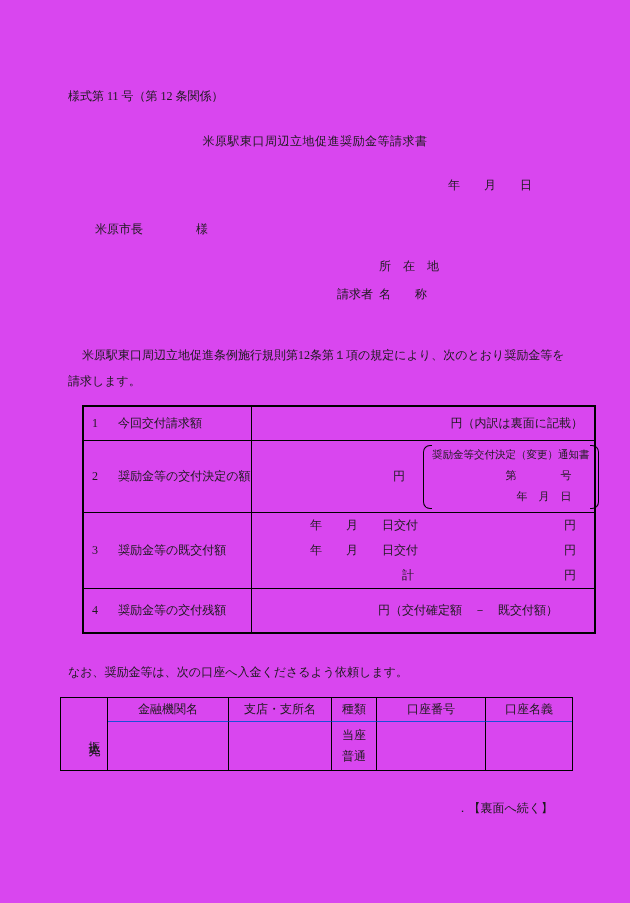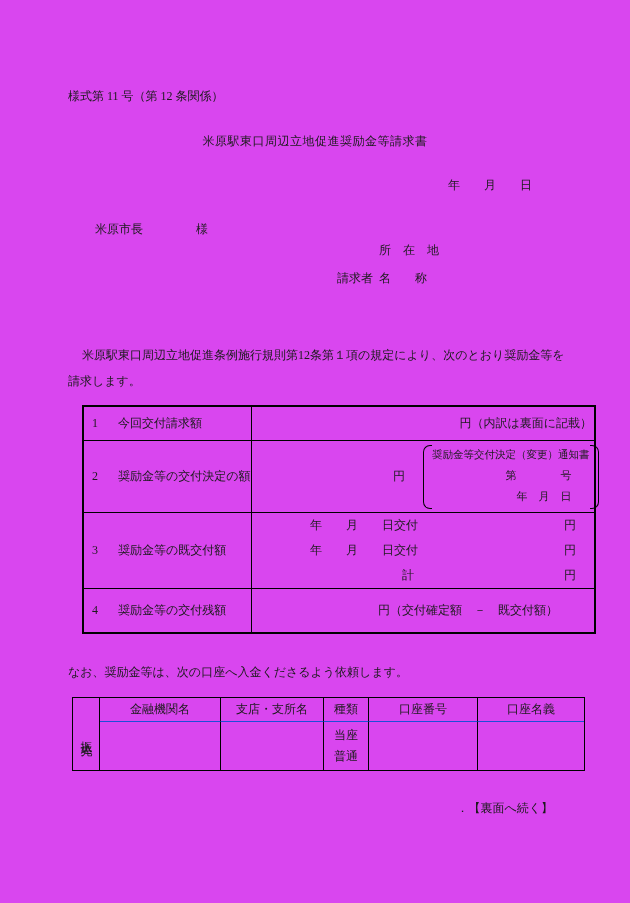--- a/index.html
+++ b/index.html
@@ -14,21 +14,21 @@
     overflow:hidden;
   }
   .abs{position:absolute;}
   
   .form-number{left:68px;top:88px;}
   .doc-title{left:0;top:133px;width:630px;text-align:center;letter-spacing:0.5px;}
   .date-line{left:448px;top:177px;}
   .addressee{left:95px;top:221px;}
   .addressee .honorific{margin-left:53px;}
   
-  .applicant{left:337px;top:236px;}
+  .applicant{left:337px;top:252px;}
   .app-row{display:flex;align-items:center;height:28px;}
   .app-who{width:42px;}
   .field-label{display:inline-block;width:62px;}
   .seal{
     display:inline-flex;align-items:center;justify-content:center;
     width:15px;height:15px;margin-left:90px;
     border:1px solid #444;border-radius:50%;
     font-size:9px;line-height:1;color:#333;
   }
   .intro{left:68px;top:342px;width:502px;text-indent:14px;line-height:26px;}
@@ -44,21 +44,21 @@
   .mt-label{
     width:168px;flex:0 0 168px;border-right:1px solid #000;
     display:flex;align-items:center;padding-left:8px;box-sizing:border-box;
   }
   .mt-num{display:inline-block;width:26px;}
   .mt-value{flex:1;display:flex;align-items:center;box-sizing:border-box;}
   .r1{height:33px;}
   .r2{height:72px;}
   .r3{height:76px;}
   .r4{height:44px;}
-  .v-right{justify-content:flex-end;padding-right:2px;}
+  .v-right{justify-content:flex-end;padding-right:11px;}
   .v-row4{justify-content:flex-end;padding-right:36px;}
   
   .unit{margin-left:auto;}
   .notice-box{
     width:168px;height:64px;margin-left:18px;margin-right:3px;
     display:flex;box-sizing:border-box;
   }
   .bk{width:9px;flex:0 0 9px;box-sizing:border-box;}
   .bk-l{border:1px solid #000;border-right:none;border-radius:7px 0 0 7px;}
   .bk-r{border:1px solid #000;border-left:none;border-radius:0 7px 7px 0;}
@@ -67,22 +67,22 @@
   .nb-line{font-size:11px;text-align:right;padding-right:18px;}
   
   .v-col{flex-direction:column;justify-content:center;align-items:stretch;}
   .r3-line{display:flex;height:25px;align-items:center;}
   .r3-left{padding-left:58px;}
   .r3-center{flex:1;text-align:center;}
   .r3-right{margin-left:auto;padding-right:18px;}
   
   .note{left:68px;top:664px;}
   .transfer-table{
-    left:72px;top:697px;width:513px;height:74px;
-    border:1px solid #000;display:flex;box-sizing:border-box;
+    left:60px;top:697px;width:513px;height:74px;
+    border:1px solid #000;display:flex;box-sizing:border-box;padding-left:20px;
   }
   .tt-rowhead{
     flex:0 0 26px;border-right:1px solid #000;
     display:flex;align-items:center;justify-content:center;
     writing-mode:vertical-rl;letter-spacing:2px;
   }
   .tt-grid{
     flex:1;display:grid;
     grid-template-columns:120px 103px 45px 109px 1fr;
     grid-template-rows:23px 1fr;

